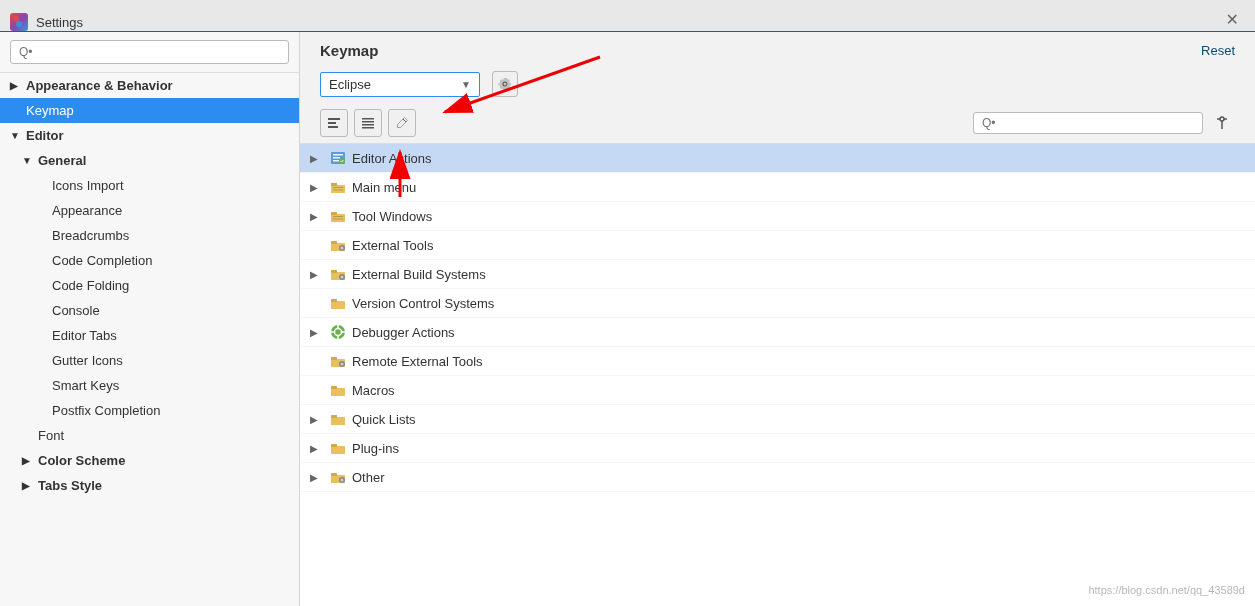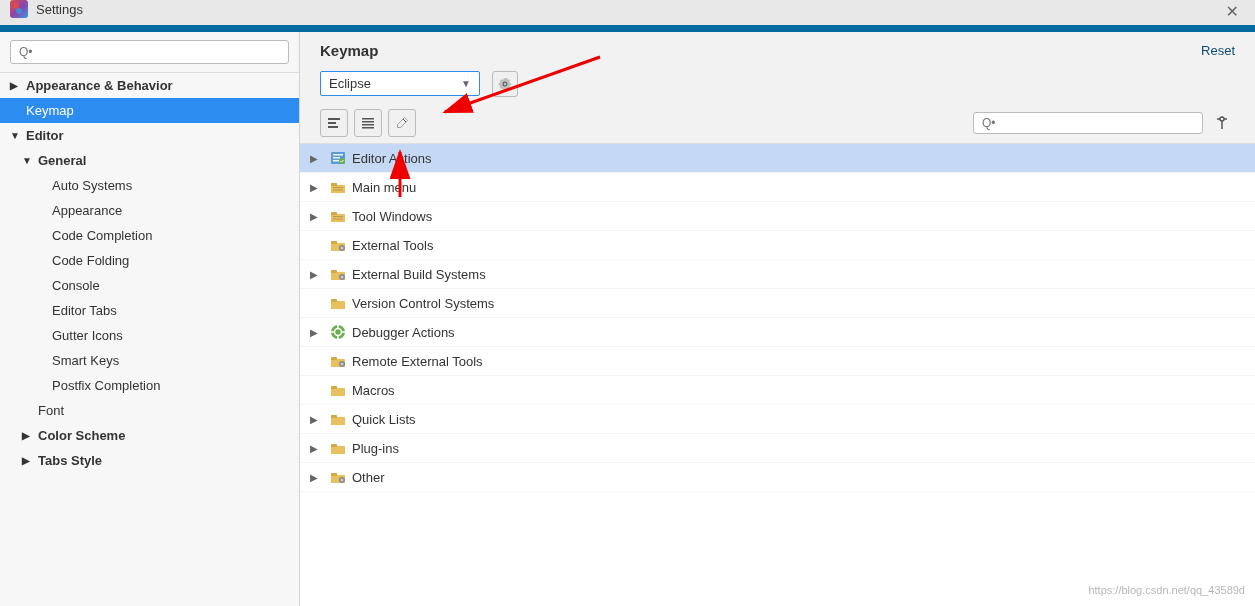--- a/index.html
+++ b/index.html
@@ -10,24 +10,24 @@
       width: 1255px;
       height: 606px;
       overflow: hidden;
       display: flex;
       flex-direction: column;
     }
     .title-bar {
       background: #e8e8e8;
       height: 32px;
       display: flex;
-      align-items: flex-start;
+      align-items: flex-end;
       padding: 0 10px;
       justify-content: space-between;
-      border-bottom: 7px solid #0369a1;
+      border-bottom: 1px solid #0369a1;
     }
     .title-bar-left {
       display: flex;
       align-items: center;
       gap: 8px;
     }
     .app-icon {
       width: 18px;
       height: 18px;
       background: linear-gradient(135deg, #e74c3c 0%, #8e44ad 50%, #3498db 100%);
@@ -132,21 +132,21 @@
     }
     .reset-btn {
       color: #0c4a6e;
       cursor: pointer;
       font-size: 13px;
       background: none;
       border: none;
     }
     .keymap-controls {
       display: flex;
-      align-items: flex-start;
+      align-items: center;
       padding: 6px 20px;
       gap: 12px;
     }
     .keymap-dropdown {
       border: 1px solid #2d8cf0;
       background: white;
       padding: 4px 8px;
       font-size: 13px;
       color: #333;
       display: flex;
@@ -319,26 +319,30 @@
     <div class="nav-item section-header">
       <span class="nav-chevron">▼</span>
       <span>Editor</span>
     </div>
     <div class="nav-item section-header indent1">
       <span class="nav-chevron">▼</span>
       <span>General</span>
     </div>
     <div class="nav-item indent2">
       <span class="nav-chevron"></span>
-      <span>Auto Systems</span>
+      <span>Icons Import</span>
       <span class="copy-icon">⧉</span>
     </div>
     <div class="nav-item indent2">
       <span class="nav-chevron"></span>
       <span>Appearance</span>
+    </div>
+    <div class="nav-item indent2">
+      <span class="nav-chevron"></span>
+      <span>Breadcrumbs</span>
     </div>
     <div class="nav-item indent2">
       <span class="nav-chevron"></span>
       <span>Code Completion</span>
     </div>
     <div class="nav-item indent2">
       <span class="nav-chevron"></span>
       <span>Code Folding</span>
     </div>
     <div class="nav-item indent2">

